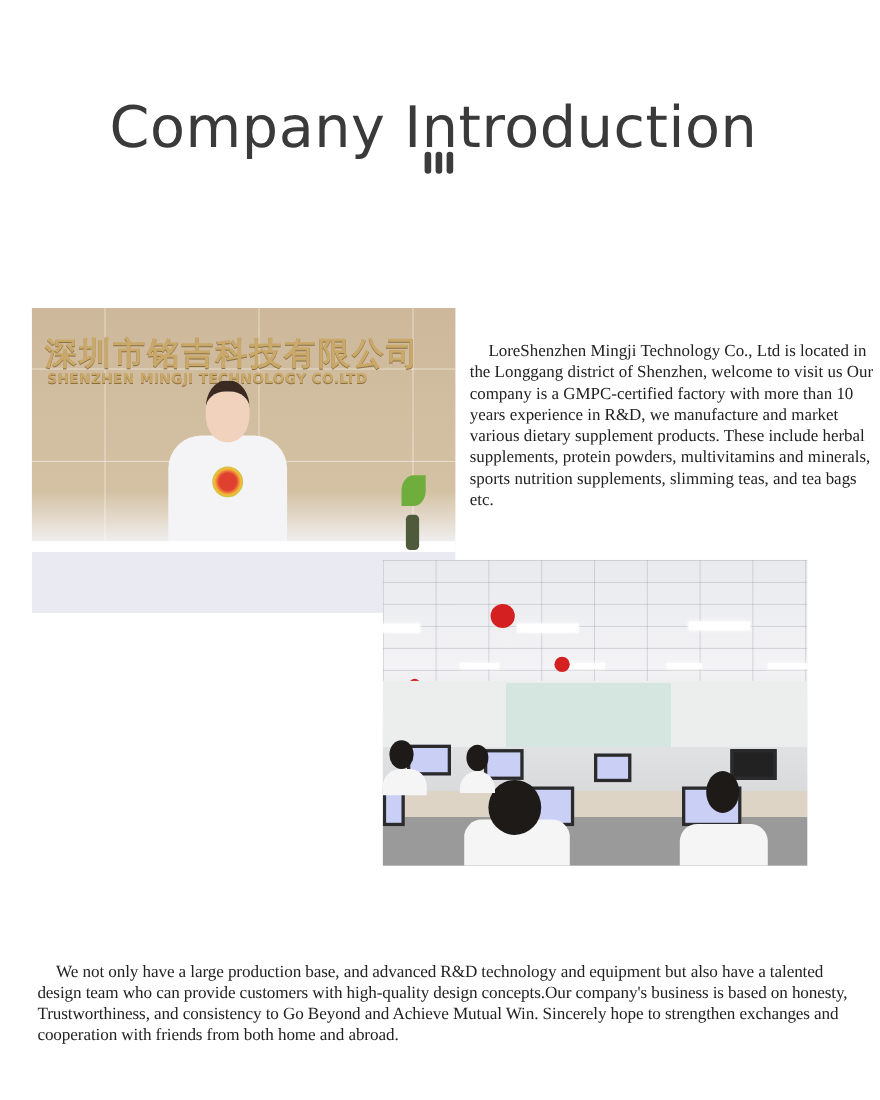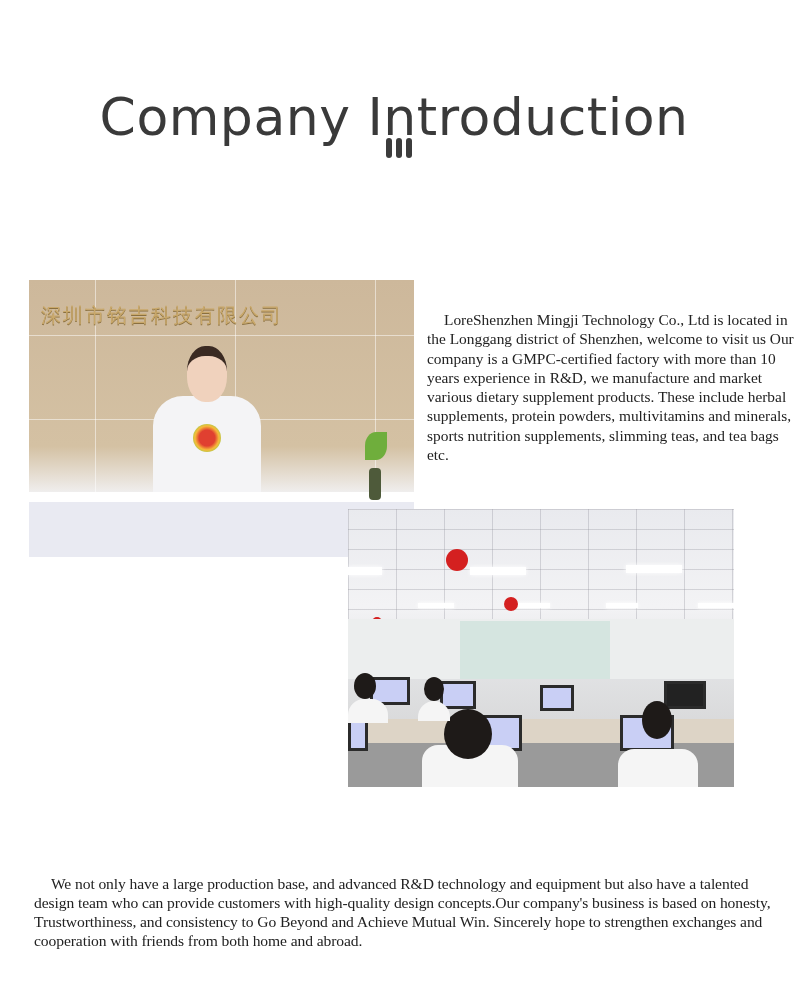--- a/index.html
+++ b/index.html
@@ -6,21 +6,21 @@
   body { width:800px; height:1000px; position:relative; overflow:hidden; font-family:"DejaVu Sans", sans-serif; }
   .title { position:absolute; top:52px; left:0; width:788px; text-align:center; font-family:"DejaVu Sans", sans-serif; font-size:52px; color:#3a3a3a; letter-spacing:0.5px; font-weight:normal; }
   .bars { position:absolute; top:138px; left:386px; display:flex; gap:4px; }
   .bars span { display:block; width:6px; height:20px; background:#3c3c3c; border-radius:3px; }
 
   .photo { position:absolute; overflow:hidden; }
   .photo1 { left:29px; top:280px; width:385px; height:277px; background:linear-gradient(#cdb89b 0%, #d4c1a3 60%, #f2f2f4 78%, #e7e8ef 100%); }
   .photo1 .wallgrid { position:absolute; left:0; top:0; width:385px; height:215px;
      background-image:linear-gradient(90deg, rgba(255,255,255,.5) 1px, transparent 1px), linear-gradient(rgba(255,255,255,.5) 1px, transparent 1px);
      background-size:140px 84px; background-position:66px 55px; }
-  .photo1 .cn { position:absolute; left:12px; top:22px; font-size:20px; color:#c9a86a; font-weight:normal; letter-spacing:2px; white-space:nowrap; text-shadow:0 1px 0 #8a7040; }
+  .photo1 .cn { position:absolute; left:12px; top:22px; font-size:29px; color:#c9a86a; font-weight:bold; letter-spacing:2px; white-space:nowrap; text-shadow:0 1px 0 #8a7040; }
   .photo1 .en { position:absolute; left:14px; top:56px; font-size:12.5px; color:#c9a86a; font-weight:bold; letter-spacing:0.3px; white-space:nowrap; text-shadow:0 1px 0 #8a7040; }
   .photo1 .person { position:absolute; left:124px; top:66px; width:108px; height:150px; }
   .photo1 .head { position:absolute; left:34px; top:0; width:40px; height:46px; background:#f0d2bd; border-radius:45%; border-top:10px solid #3a2a22; }
   .photo1 .shirt { position:absolute; left:0; top:50px; width:108px; height:100px; background:#f4f4f6; border-radius:30px 30px 0 0; }
   .photo1 .logo { position:absolute; left:40px; top:28px; width:28px; height:28px; border-radius:50%; background:radial-gradient(#e04030 40%, #f7b93a 60%, #9ad04f 80%); }
   .photo1 .desk { position:absolute; left:0; top:212px; width:385px; height:65px; background:linear-gradient(#ffffff 0 10px, #e9eaf2 10px); }
   .photo1 .plant { position:absolute; left:336px; top:152px; width:18px; height:70px; }
   .photo1 .plant .leaf { position:absolute; left:0; top:0; width:22px; height:28px; background:#6fae3c; border-radius:50% 0 50% 0; }
   .photo1 .plant .vase { position:absolute; left:4px; top:36px; width:12px; height:32px; background:#4e5a3a; border-radius:4px; }
 
@@ -48,20 +48,21 @@
 
 <div class="bars">
   <span></span>
   <span></span>
   <span></span>
 </div>
 
 <div class="photo photo1">
   <div class="wallgrid"></div>
   <div class="cn">深圳市铭吉科技有限公司</div>
+  <div class="en">SHENZHEN MINGJI TECHNOLOGY CO.LTD</div>
   <div class="person">
     <div class="shirt">
         <div class="logo"></div>
       </div>
     <div class="head"></div>
   </div>
   <div class="desk"></div>
   <div class="plant">
       <div class="leaf"></div>
       <div class="vase"></div>

